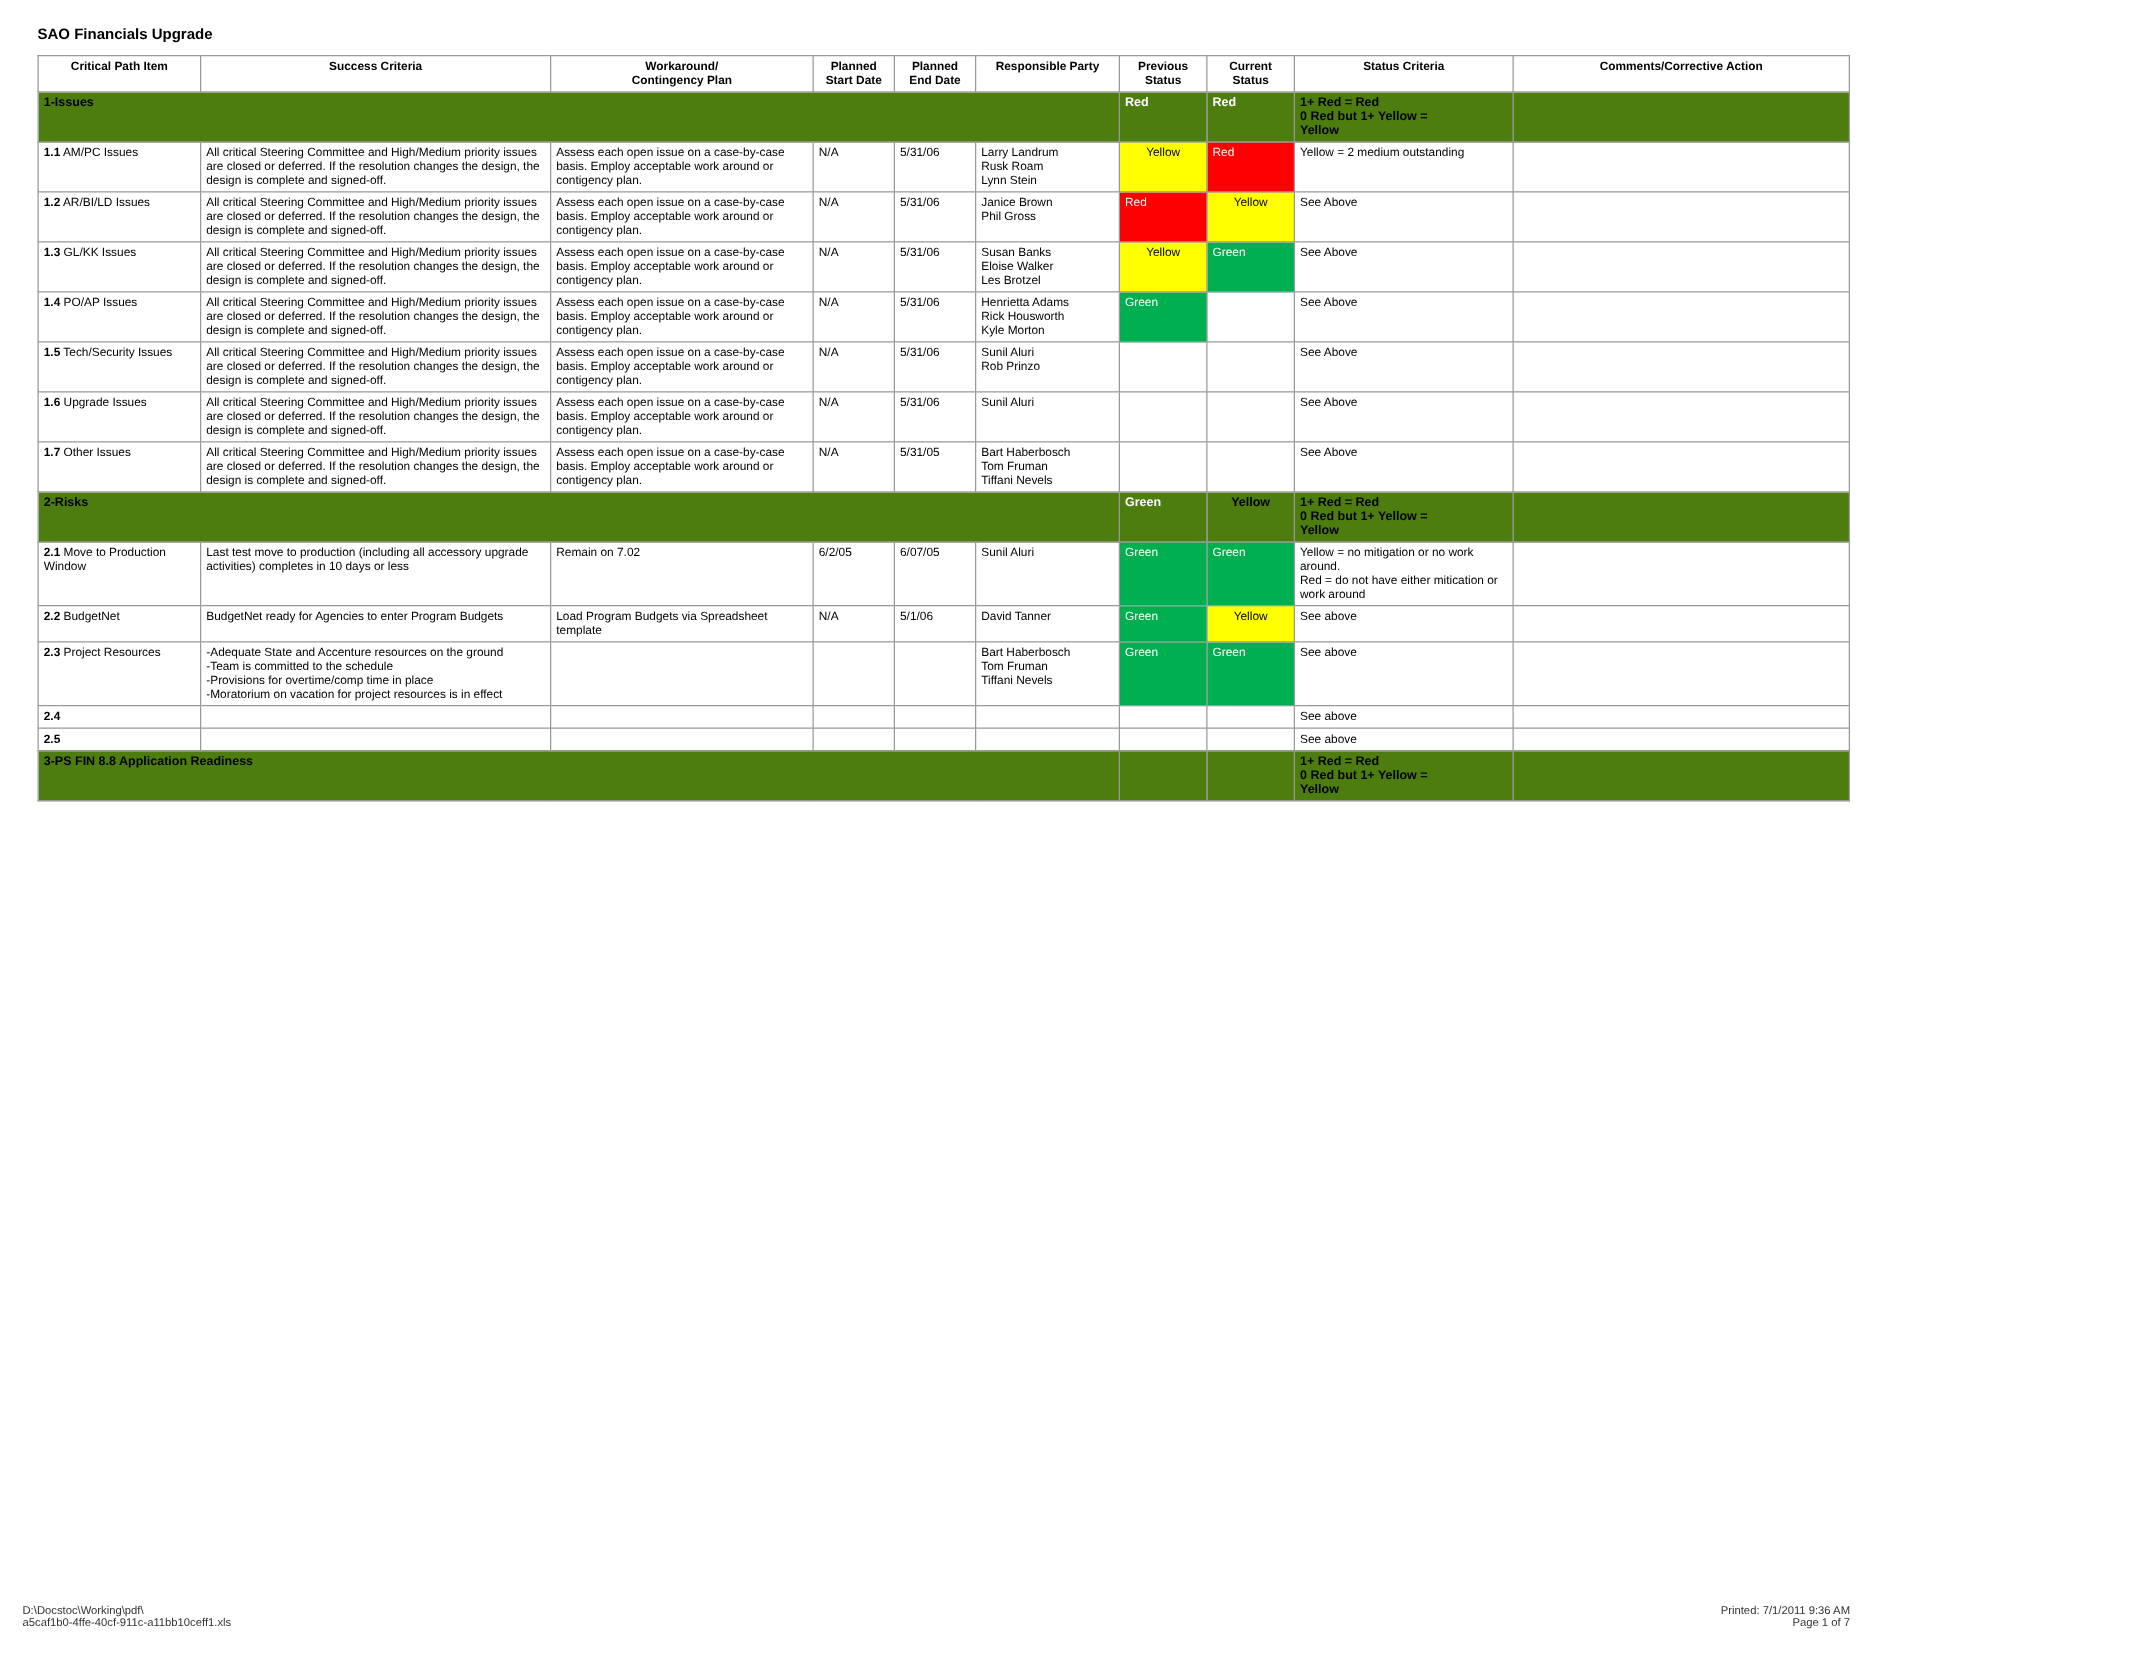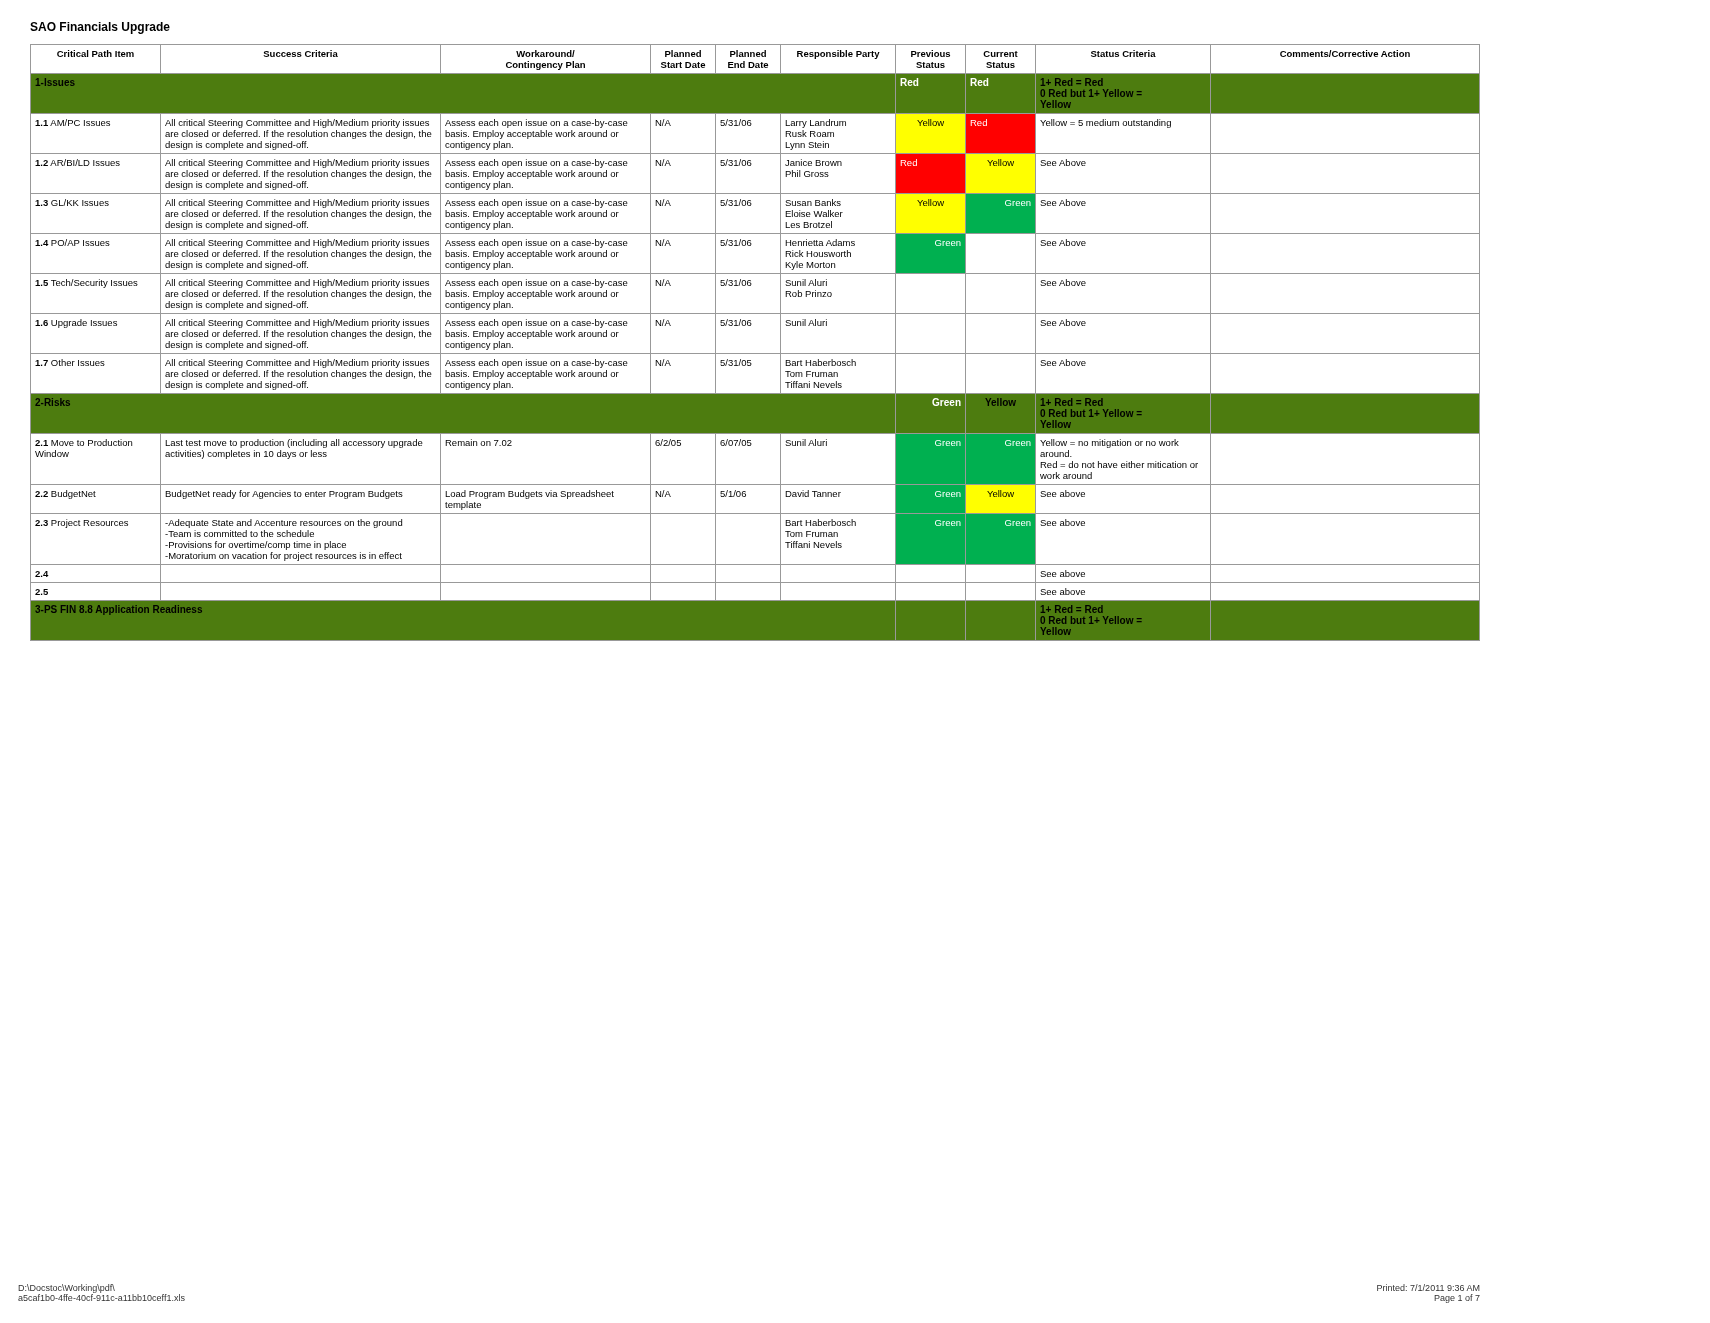--- a/index.html
+++ b/index.html
@@ -65,21 +65,21 @@
       text-align: center;
       font-size: 9.5px;
     }
     .section-header td {
       background: #4d7c0f;
       font-weight: bold;
       font-size: 10px;
     }
     .color-red { background-color: #FF0000; color: #fff; text-align: left; }
     .color-yellow { background-color: #FFFF00; color: #000; text-align: center; }
-    .color-green { background-color: #00B050; color: #fff; text-align: right; }
+    .color-green { background-color: #00B050; color: #fff; text-align: left; }
     .color-empty { background-color: #fff; }
     .status-legend {
       font-size: 9px;
     }
     .page-footer {
       position: absolute;
       bottom: 20px;
       left: 18px;
       right: 30px;
       display: flex;
@@ -138,21 +138,21 @@
         </tr>
         <tr>
           <td><strong>1.1</strong> AM/PC Issues</td>
           <td>All critical Steering Committee and High/Medium priority issues are closed or deferred.  If the resolution changes the design, the design is complete and signed-off.</td>
           <td>Assess each open issue on a case-by-case basis.  Employ acceptable work around or contigency plan.</td>
           <td>N/A</td>
           <td>5/31/06</td>
           <td>Larry Landrum<br>Rusk Roam<br>Lynn Stein</td>
           <td class="color-yellow">Yellow</td>
           <td class="color-red">Red</td>
-          <td>Yellow = 5 medium outstanding</td>
+          <td>Yellow = 2 medium outstanding</td>
           <td></td>
         </tr>
         <tr>
           <td><strong>1.2</strong> AR/BI/LD Issues</td>
           <td>All critical Steering Committee and High/Medium priority issues are closed or deferred.  If the resolution changes the design, the design is complete and signed-off.</td>
           <td>Assess each open issue on a case-by-case basis.  Employ acceptable work around or contigency plan.</td>
           <td>N/A</td>
           <td>5/31/06</td>
           <td>Janice Brown<br>Phil Gross</td>
           <td class="color-red">Red</td>

